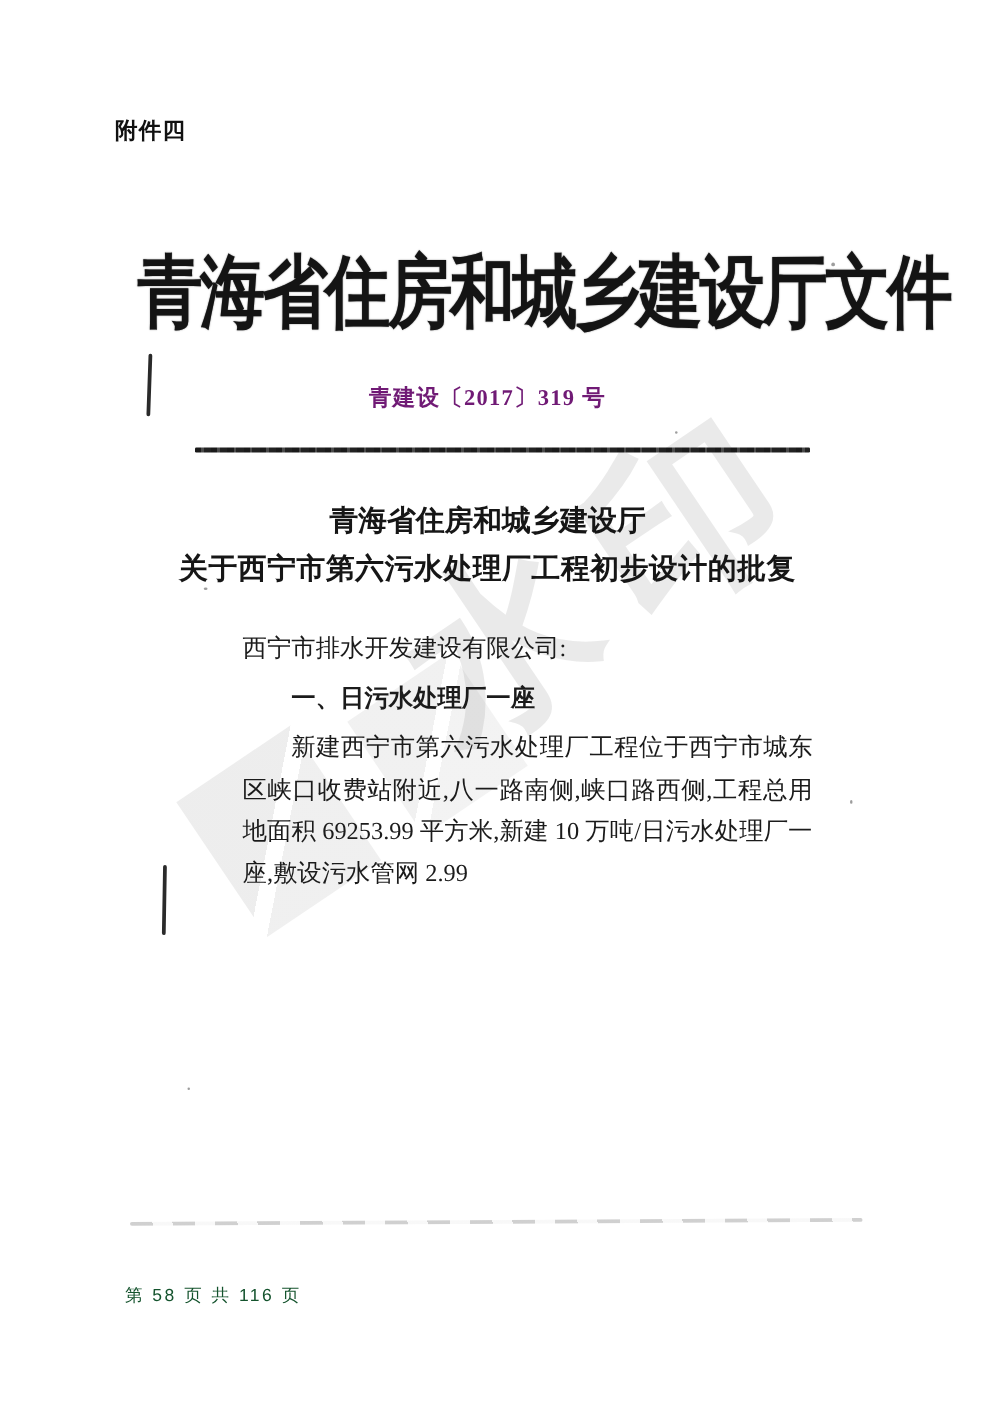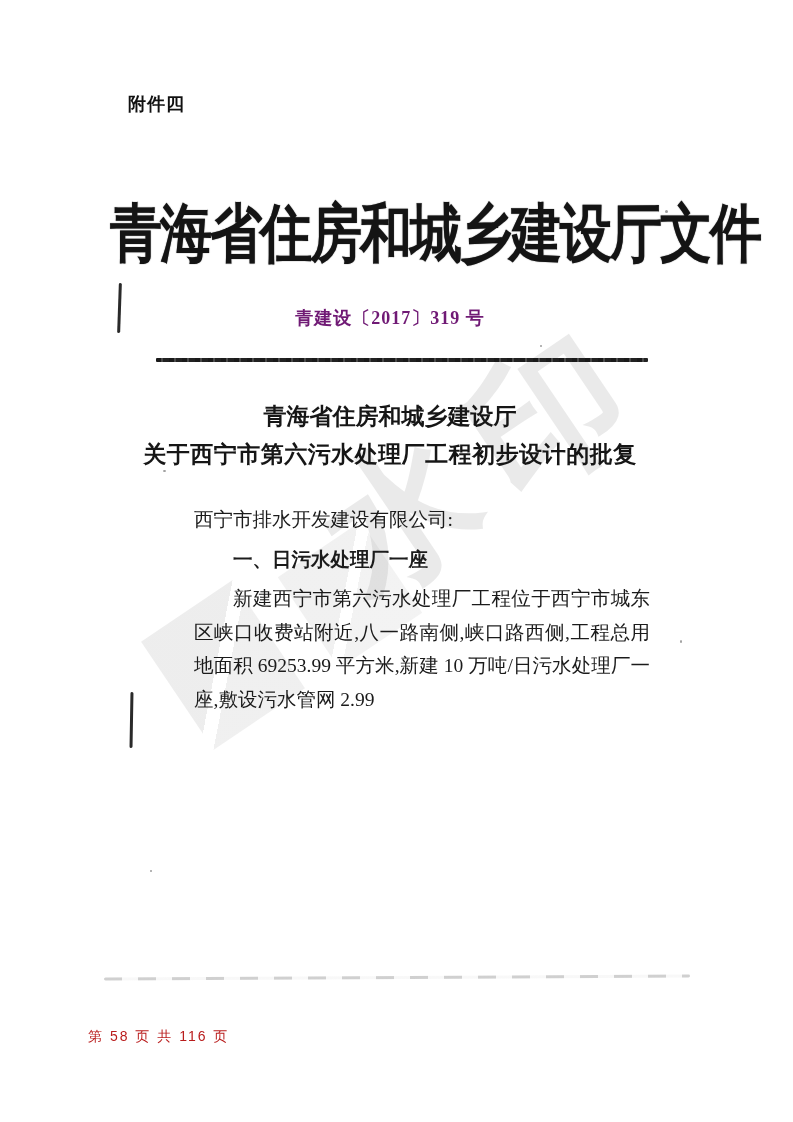--- a/index.html
+++ b/index.html
@@ -13,21 +13,20 @@
     overflow: hidden;
   }
   
   .attachment-label {
     position: absolute;
     left: 92px; top: 92px;
     font-size: 18px;
     font-weight: bold;
     letter-spacing: 1px;
     color: #111;
-    margin-left: 36px;
   }
   
   .letterhead {
     position: absolute;
     left: 110px; top: 192px;
     width: 560px;
     text-align: center;
     font-size: 52px;
     font-weight: 900;
     letter-spacing: -2px;
@@ -129,24 +128,24 @@
   }
   .dot { position: absolute; background: rgba(60,60,60,0.5); border-radius: 50%; }
   .dot.d1 { left: 665px; top: 210px; width: 3px; height: 3px; }
   .dot.d2 { left: 540px; top: 345px; width: 2px; height: 2px; }
   .dot.d3 { left: 163px; top: 470px; width: 3px; height: 2px; }
   .dot.d4 { left: 680px; top: 640px; width: 2px; height: 3px; }
   .dot.d5 { left: 150px; top: 870px; width: 2px; height: 2px; }
   
   .page-footer {
     position: absolute;
-    left: 88px; top: 1028px;
+    left: 100px; top: 1028px;
     font-family: "Liberation Sans", sans-serif;
     font-size: 14px;
-    color: #b91c1c;
+    color: #14532d;
     letter-spacing: 2px;
   }
 </style>
 </head>
 <body>
 
 <div class="page">
 
   <div class="watermark">水印</div>
 

